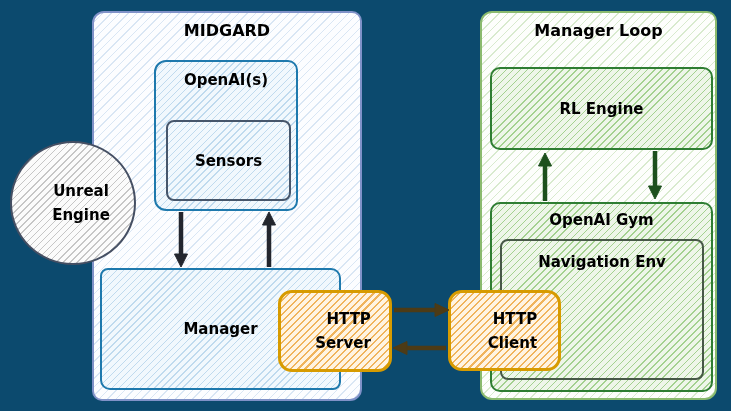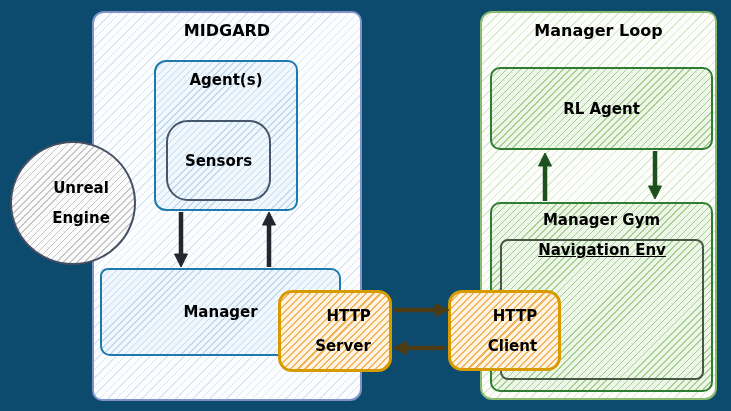--- a/index.html
+++ b/index.html
@@ -19,21 +19,21 @@
     font-size: 15px;
     color: var(--text-color, #000);
   }
   .title-top { text-align: center; }
   .center-label {
     display: flex;
     align-items: center;
     justify-content: center;
     text-align: center;
   }
-  .two-line { white-space: pre-line; line-height: 30px; margin-left: 16px; }
+  .two-line { white-space: pre-line; line-height: 24px; margin-left: 16px; }
 
   
   .hatch-blue-lt {
     background-color: #fcfdff;
     background-image: repeating-linear-gradient(135deg, var(--hatch-blue-lt, #d9e6f4) 0 1px, transparent 1px 6px);
   }
   .hatch-blue {
     background-color: #f1f8fd;
     background-image: repeating-linear-gradient(135deg, var(--hatch-blue, #bfdaee) 0 1px, transparent 1px 5px);
   }
@@ -58,39 +58,39 @@
   
   .midgard   { left: 92px;  top: 11px;  width: 270px; height: 390px;
                border: 2px solid var(--midgard-border, #8092c8); border-radius: 12px 10px 12px 10px;
                padding-top: 8px; font-size: 16px; z-index: 1; }
   .training  { left: 480px; top: 11px;  width: 237px; height: 389px;
                border: 2px solid var(--training-border, #8aba6e); border-radius: 12px 10px 12px 12px;
                padding-top: 8px; font-size: 16px; z-index: 1; }
   .agents    { left: 154px; top: 60px;  width: 144px; height: 151px;
                border: 2px solid var(--blue-border, #1e79ad); border-radius: 12px 10px 10px 12px;
                padding-top: 9px; z-index: 2; }
-  .sensors   { left: 166px; top: 120px; width: 105px; height: 81px;
-               border: 2px solid var(--sensors-border, #46566b); border-radius: 22px; z-index: 3; }
-  .manager   { left: 100px; top: 268px; width: 241px; height: 88px;
+  .sensors   { left: 166px; top: 120px; width: 125px; height: 81px;
+               border: 2px solid var(--sensors-border, #46566b); border-radius: 8px; z-index: 3; }
+  .manager   { left: 100px; top: 268px; width: 241px; height: 122px;
                border: 2px solid var(--blue-border, #1e79ad); border-radius: 8px 10px 8px 10px; z-index: 2; }
   .unreal    { left: 10px;  top: 141px; width: 126px; height: 124px;
                border: 2px solid var(--circle-border, #454f63); border-radius: 50%;
                line-height: 22px; z-index: 4; }
   .http-server { left: 278px; top: 290px; width: 114px; height: 82px;
                border: 3px solid var(--http-border, #d79b00); border-radius: 14px; z-index: 5; }
   .http-client { left: 448px; top: 290px; width: 113px; height: 81px;
                border: 3px solid var(--http-border, #d79b00); border-radius: 14px; z-index: 5; }
   .rl-agent  { left: 490px; top: 67px;  width: 223px; height: 83px;
                border: 2.5px solid var(--green-border, #2e7d32); border-radius: 10px; z-index: 2; }
   .gym       { left: 490px; top: 202px; width: 223px; height: 190px;
                border: 2.5px solid var(--green-border, #2e7d32); border-radius: 10px;
                padding-top: 7px; z-index: 2; }
   .nav-env   { left: 500px; top: 239px; width: 204px; height: 141px;
                border: 2px solid var(--nav-border, #475847); border-radius: 8px;
-               padding-top: 0; z-index: 3; text-decoration: underline; }
+               padding-top: 12px; z-index: 3; }
 
   .arrows-overlay {
     position: absolute; left: 0; top: 0; z-index: 6;
     pointer-events: none;
   }
   .arrow-black { stroke: var(--arrow-black, #23262e); fill: var(--arrow-black, #23262e); }
   .arrow-brown { stroke: var(--arrow-brown, #4d3b16); fill: var(--arrow-brown, #4d3b16); }
   .arrow-green { stroke: var(--arrow-green, #1d501d); fill: var(--arrow-green, #1d501d); }
 </style>
 </head>
@@ -100,42 +100,42 @@
 
   <div class="node midgard hatch-blue-lt title-top">
     <div>MIDGARD</div>
   </div>
 
   <div class="node training hatch-green-lt title-top">
     <div>Manager Loop</div>
   </div>
 
   <div class="node agents hatch-blue title-top">
-    <div>Agent(s)</div>
+    <div>OpenAI(s)</div>
   </div>
 
   <div class="node sensors hatch-blue center-label">
     <div>Sensors</div>
   </div>
 
   <div class="node manager hatch-blue center-label">
     <div>Manager</div>
   </div>
 
   <div class="node unreal hatch-gray center-label">
     <div class="two-line">Unreal
 Engine</div>
   </div>
 
   <div class="node rl-agent hatch-green center-label">
-    <div>RL Agent</div>
+    <div>RL Engine</div>
   </div>
 
   <div class="node gym hatch-green title-top">
-    <div>Manager Gym</div>
+    <div>OpenAI Gym</div>
   </div>
 
   <div class="node nav-env hatch-green title-top">
     <div>Navigation Env</div>
   </div>
 
   <div class="node http-server hatch-orange center-label">
     <div class="two-line">HTTP
 Server</div>
   </div>

